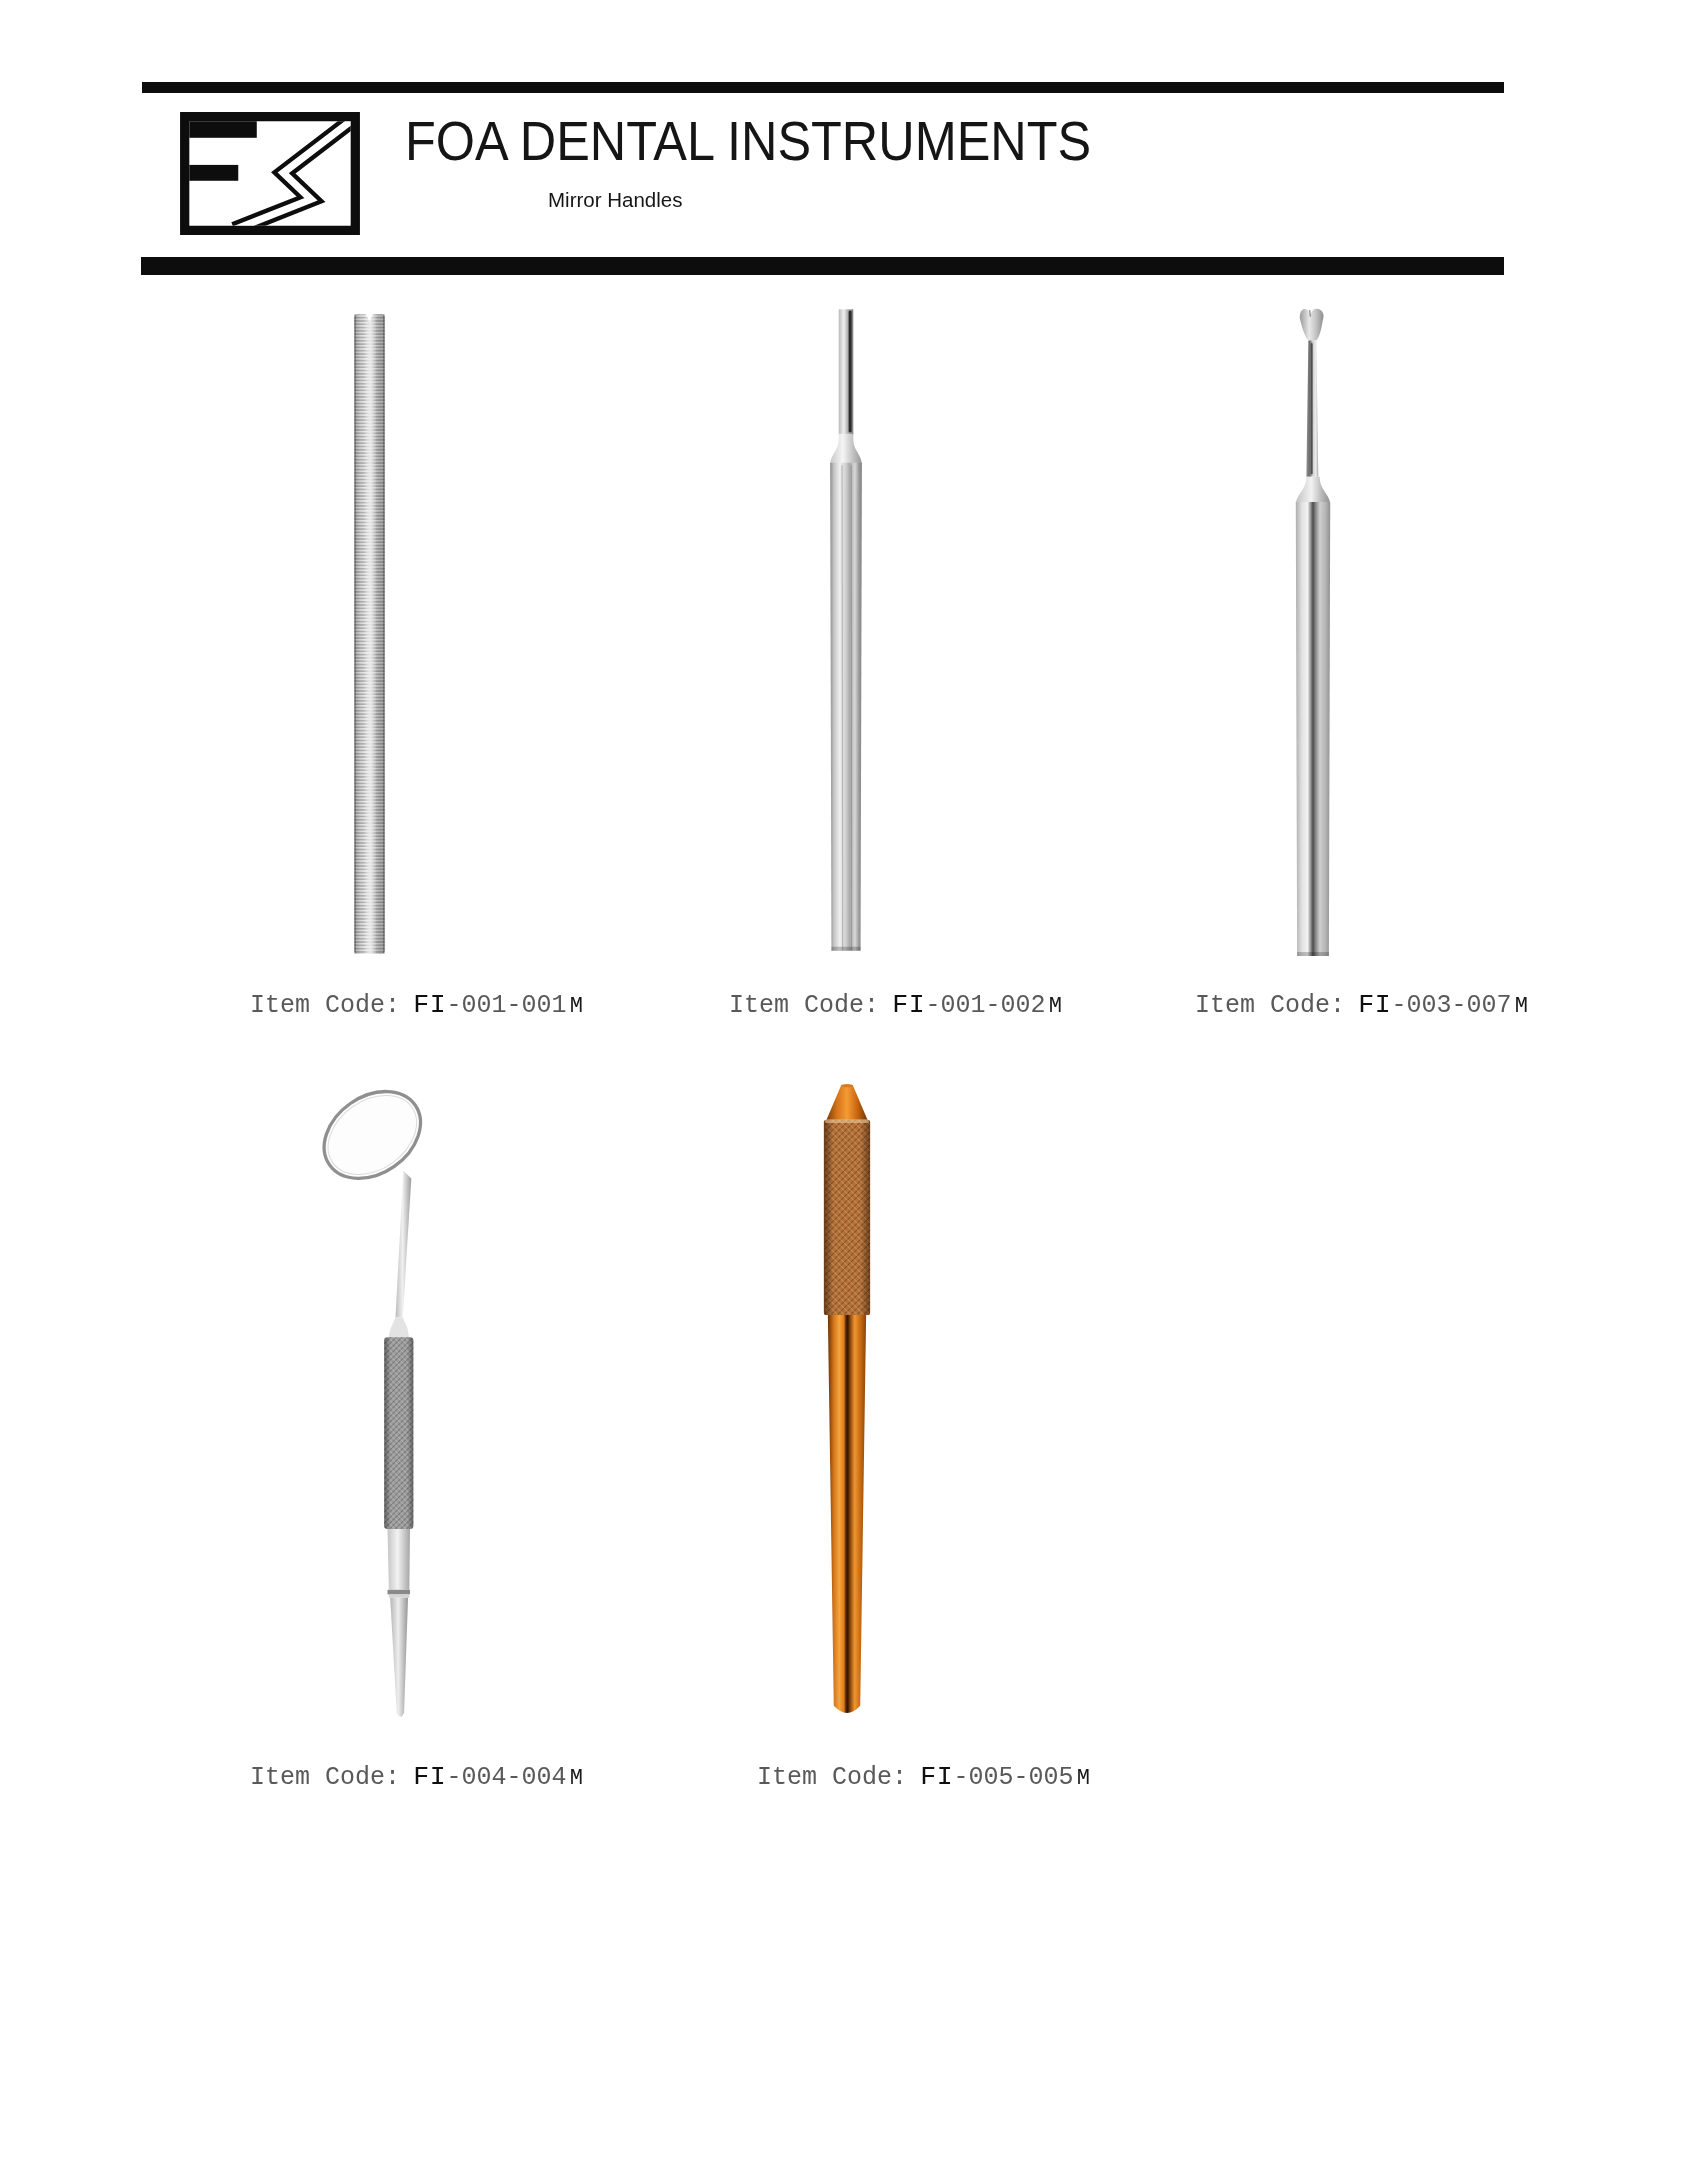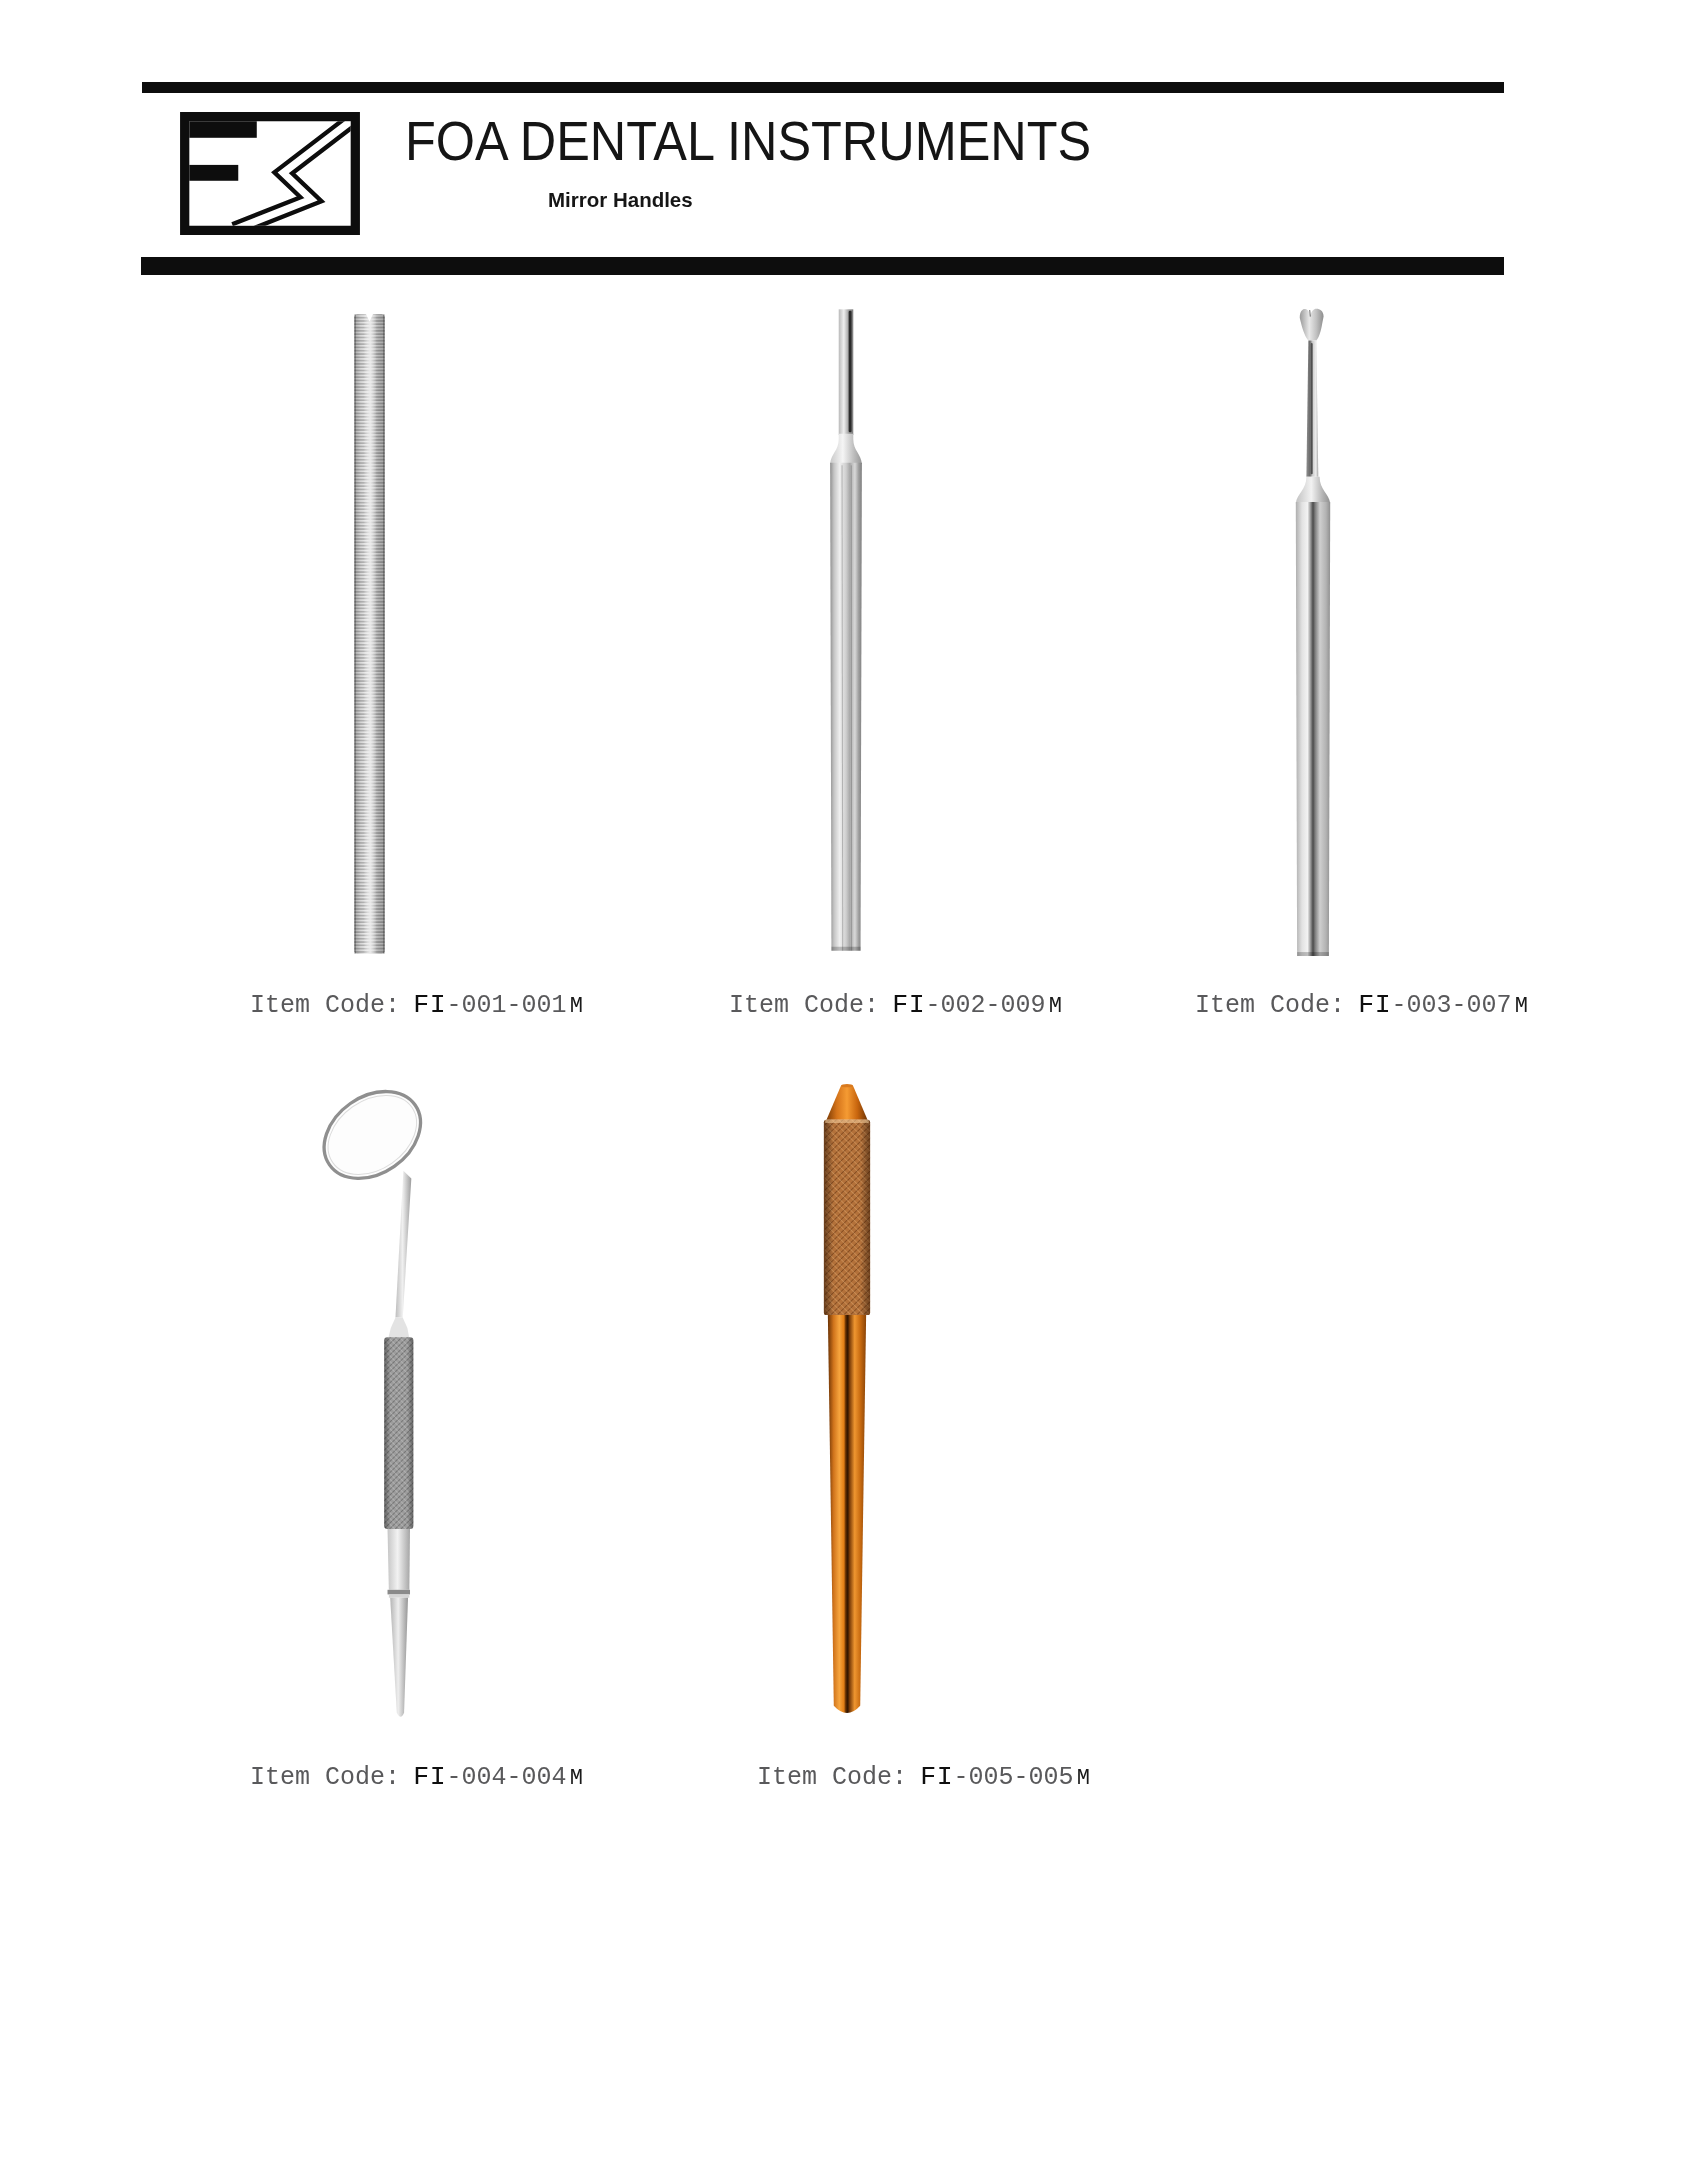--- a/index.html
+++ b/index.html
@@ -4,21 +4,21 @@
 <style>
   html,body{margin:0;padding:0;background:#fff;}
   .page{position:relative;width:1687px;height:1931px;background:#ffffff;overflow:hidden;
         font-family:"Liberation Sans",sans-serif;}
   .bar{position:absolute;background:#0d0d0d;}
   .bar-top{left:142px;top:82px;width:1362px;height:11.2px;}
   .bar-bottom{left:141px;top:257px;width:1363px;height:18px;}
   .logo{position:absolute;left:180px;top:112px;width:180px;height:123px;}
   .title{position:absolute;left:405px;top:108px;font-size:56px;font-weight:400;color:#151515;
          white-space:nowrap;transform:scaleX(.9);transform-origin:left top;letter-spacing:0;}
-  .subtitle{position:absolute;left:548px;top:188px;font-size:20.5px;font-weight:700;color:#161616;
+  .subtitle{position:absolute;left:548px;top:188px;font-size:20.5px;font-weight:400;color:#161616;
             white-space:nowrap;}
   .instr{position:absolute;}
   .i1{left:351px;top:310px;width:37px;height:648px;}
   .i2{left:822px;top:308px;width:48px;height:648px;}
   .i3{left:1289px;top:306px;width:48px;height:654px;}
   .i4{left:310px;top:1086px;width:122px;height:640px;}
   .i5{left:814px;top:1082px;width:66px;height:643px;}
   .caption{position:absolute;font-size:25px;color:#59595b;white-space:nowrap;font-family:Liberation Mono, monospace;}
   .c1{left:250px;top:990px;}
   .c2{left:729px;top:990px;}
@@ -156,21 +156,21 @@
     <rect x="32.5" y="56" width="3" height="198" rx="1.5" fill="#4f4f4f"></rect>
     <path d="M26,258 C26,278 12,283 10,298 L62,298 C60,283 46,278 46,258 Z" fill="url(#g3s)"></path>
     <path d="M10,296 L12,982 L60,982 L62,296 Z" fill="url(#g3h)"></path>
     <rect x="12" y="976" width="48" height="6" fill="rgba(0,0,0,.22)"></rect>
   </svg>
 
   <div class="caption c1">
     <span>Item Code:</span><span class="cap-prefix">FI</span><span class="cap-mid">-001-001</span><span class="cap-suffix">M</span>
   </div>
   <div class="caption c2">
-    <span>Item Code:</span><span class="cap-prefix">FI</span><span class="cap-mid">-002-009</span><span class="cap-suffix">M</span>
+    <span>Item Code:</span><span class="cap-prefix">FI</span><span class="cap-mid">-001-002</span><span class="cap-suffix">M</span>
   </div>
   <div class="caption c3">
     <span>Item Code:</span><span class="cap-prefix">FI</span><span class="cap-mid">-003-007</span><span class="cap-suffix">M</span>
   </div>
 
   <svg class="instr i4" viewBox="0 0 184 968">
     <defs>
       <linearGradient id="g4s" x1="0" y1="0" x2="1" y2="0">
         <stop offset="0" stop-color="#bdbdbd"></stop>
           <stop offset=".45" stop-color="#f0f0f0"></stop>

